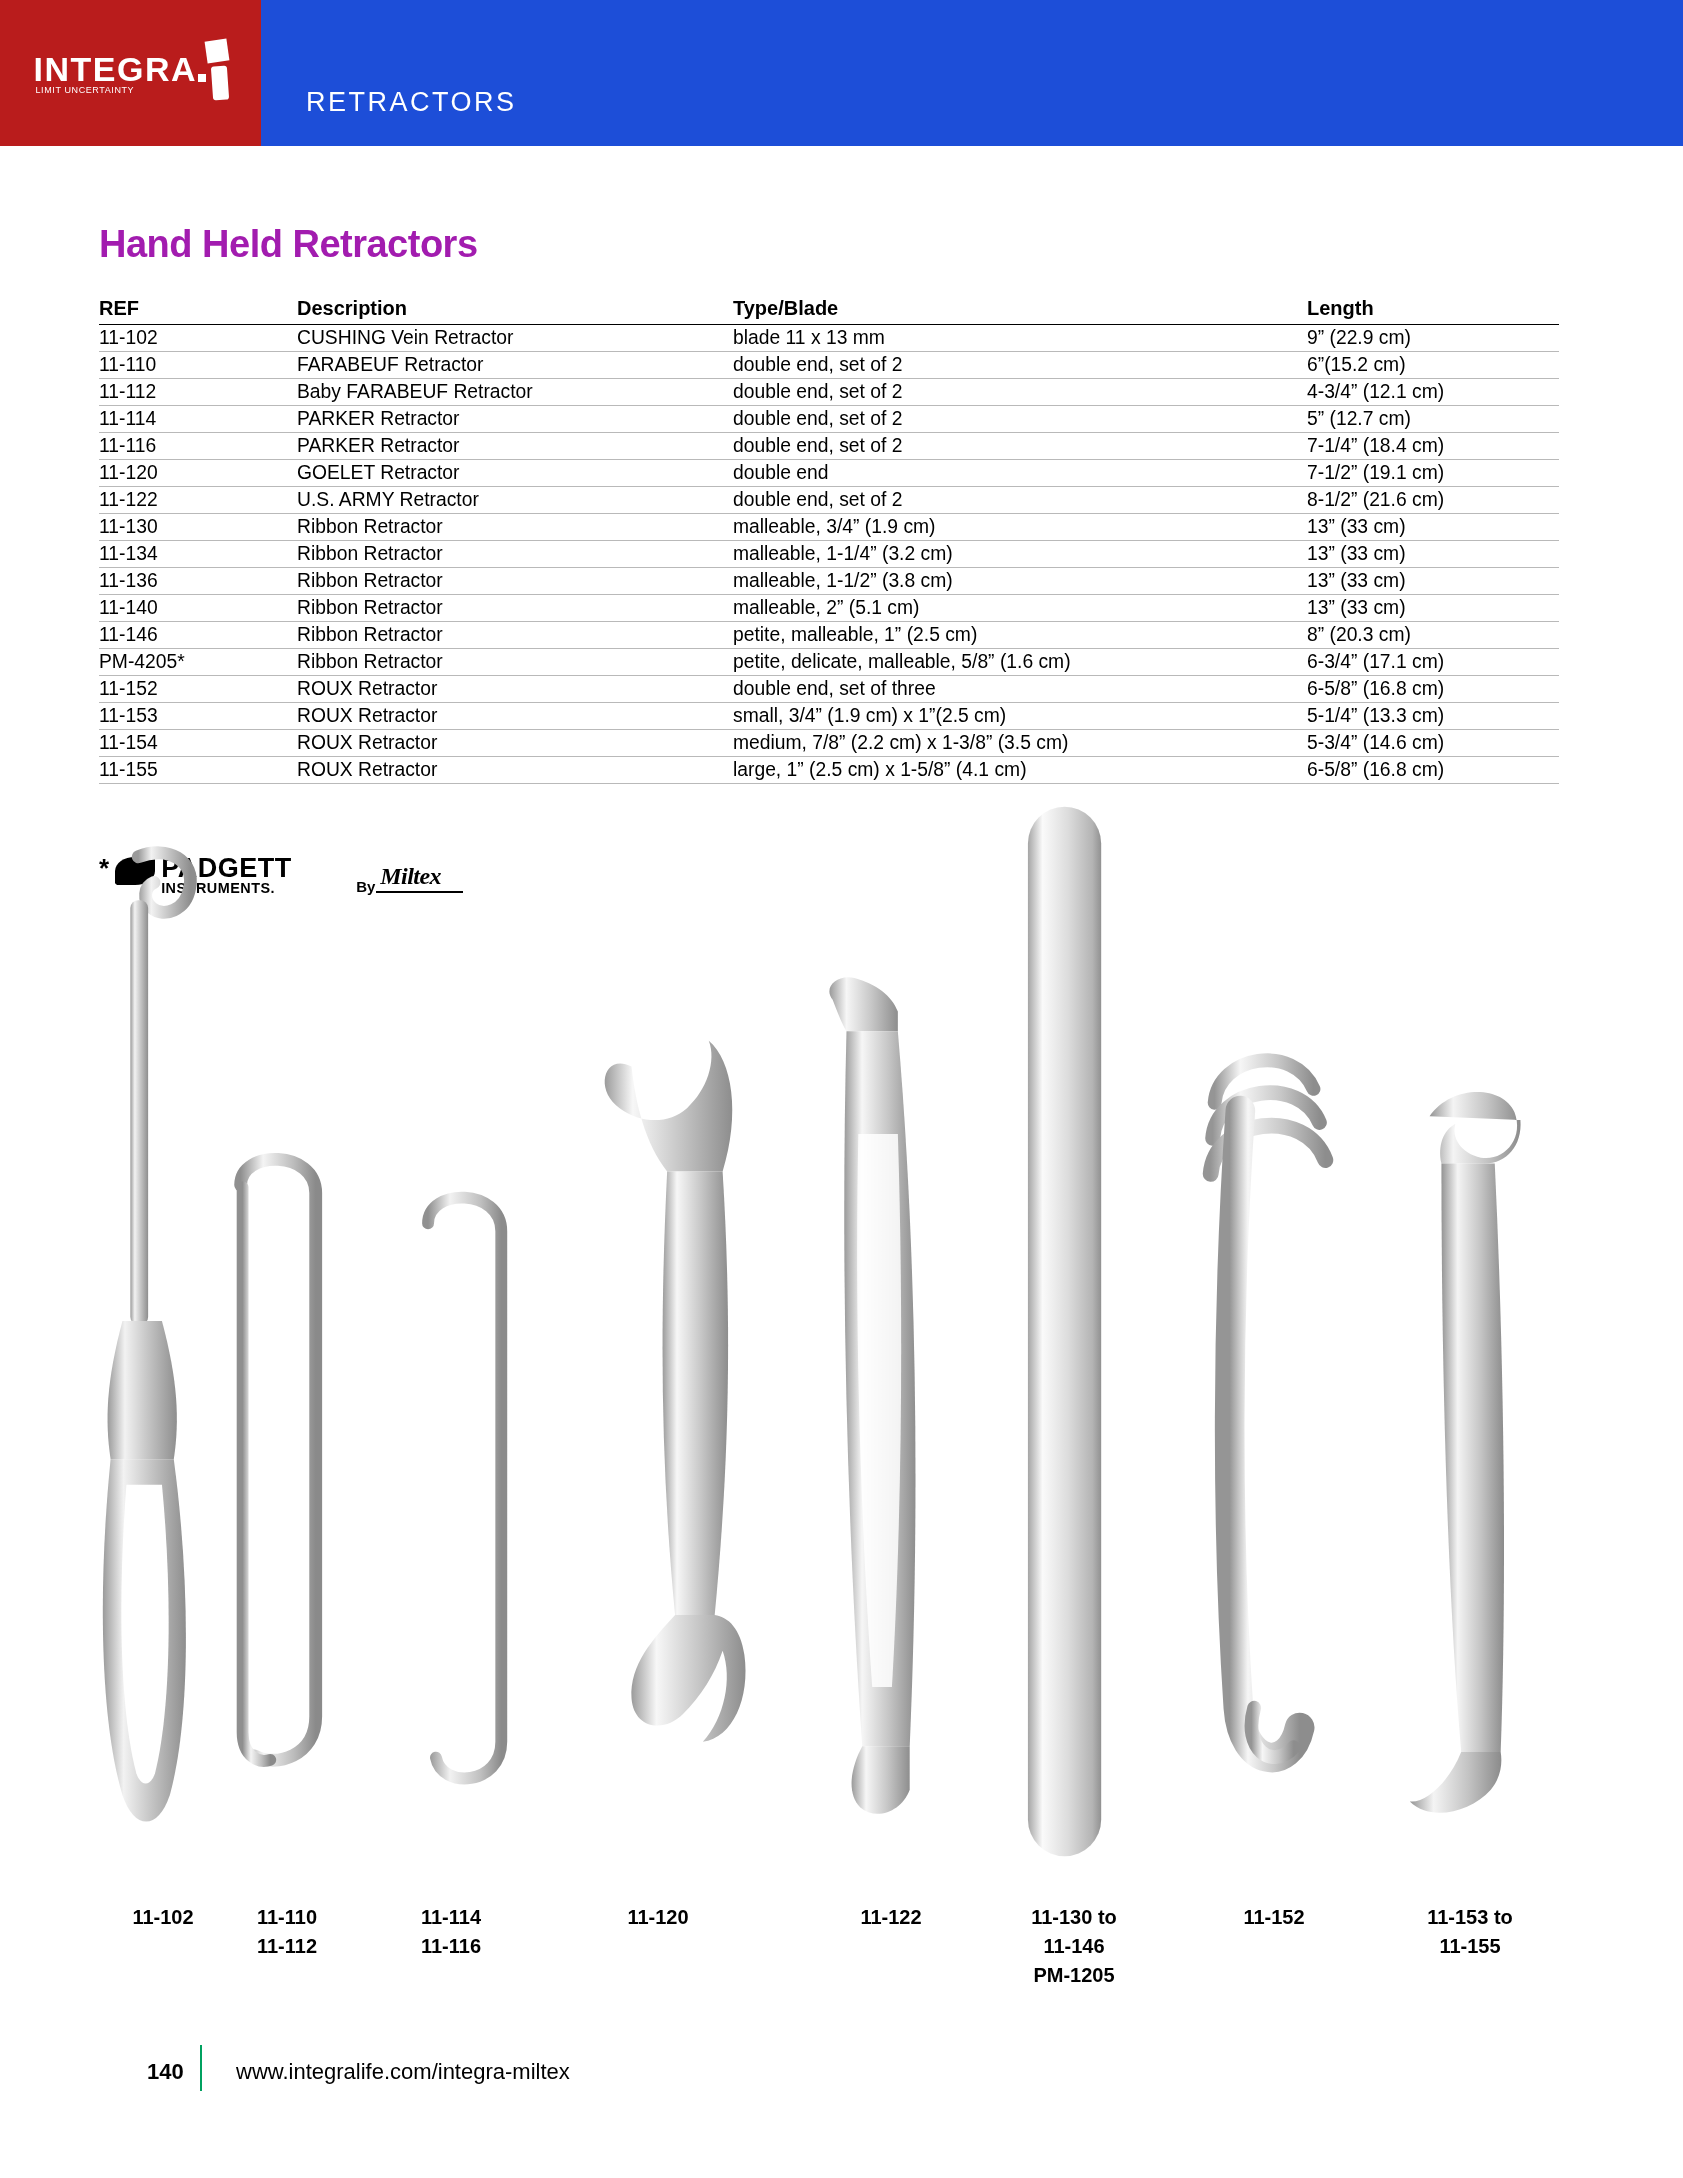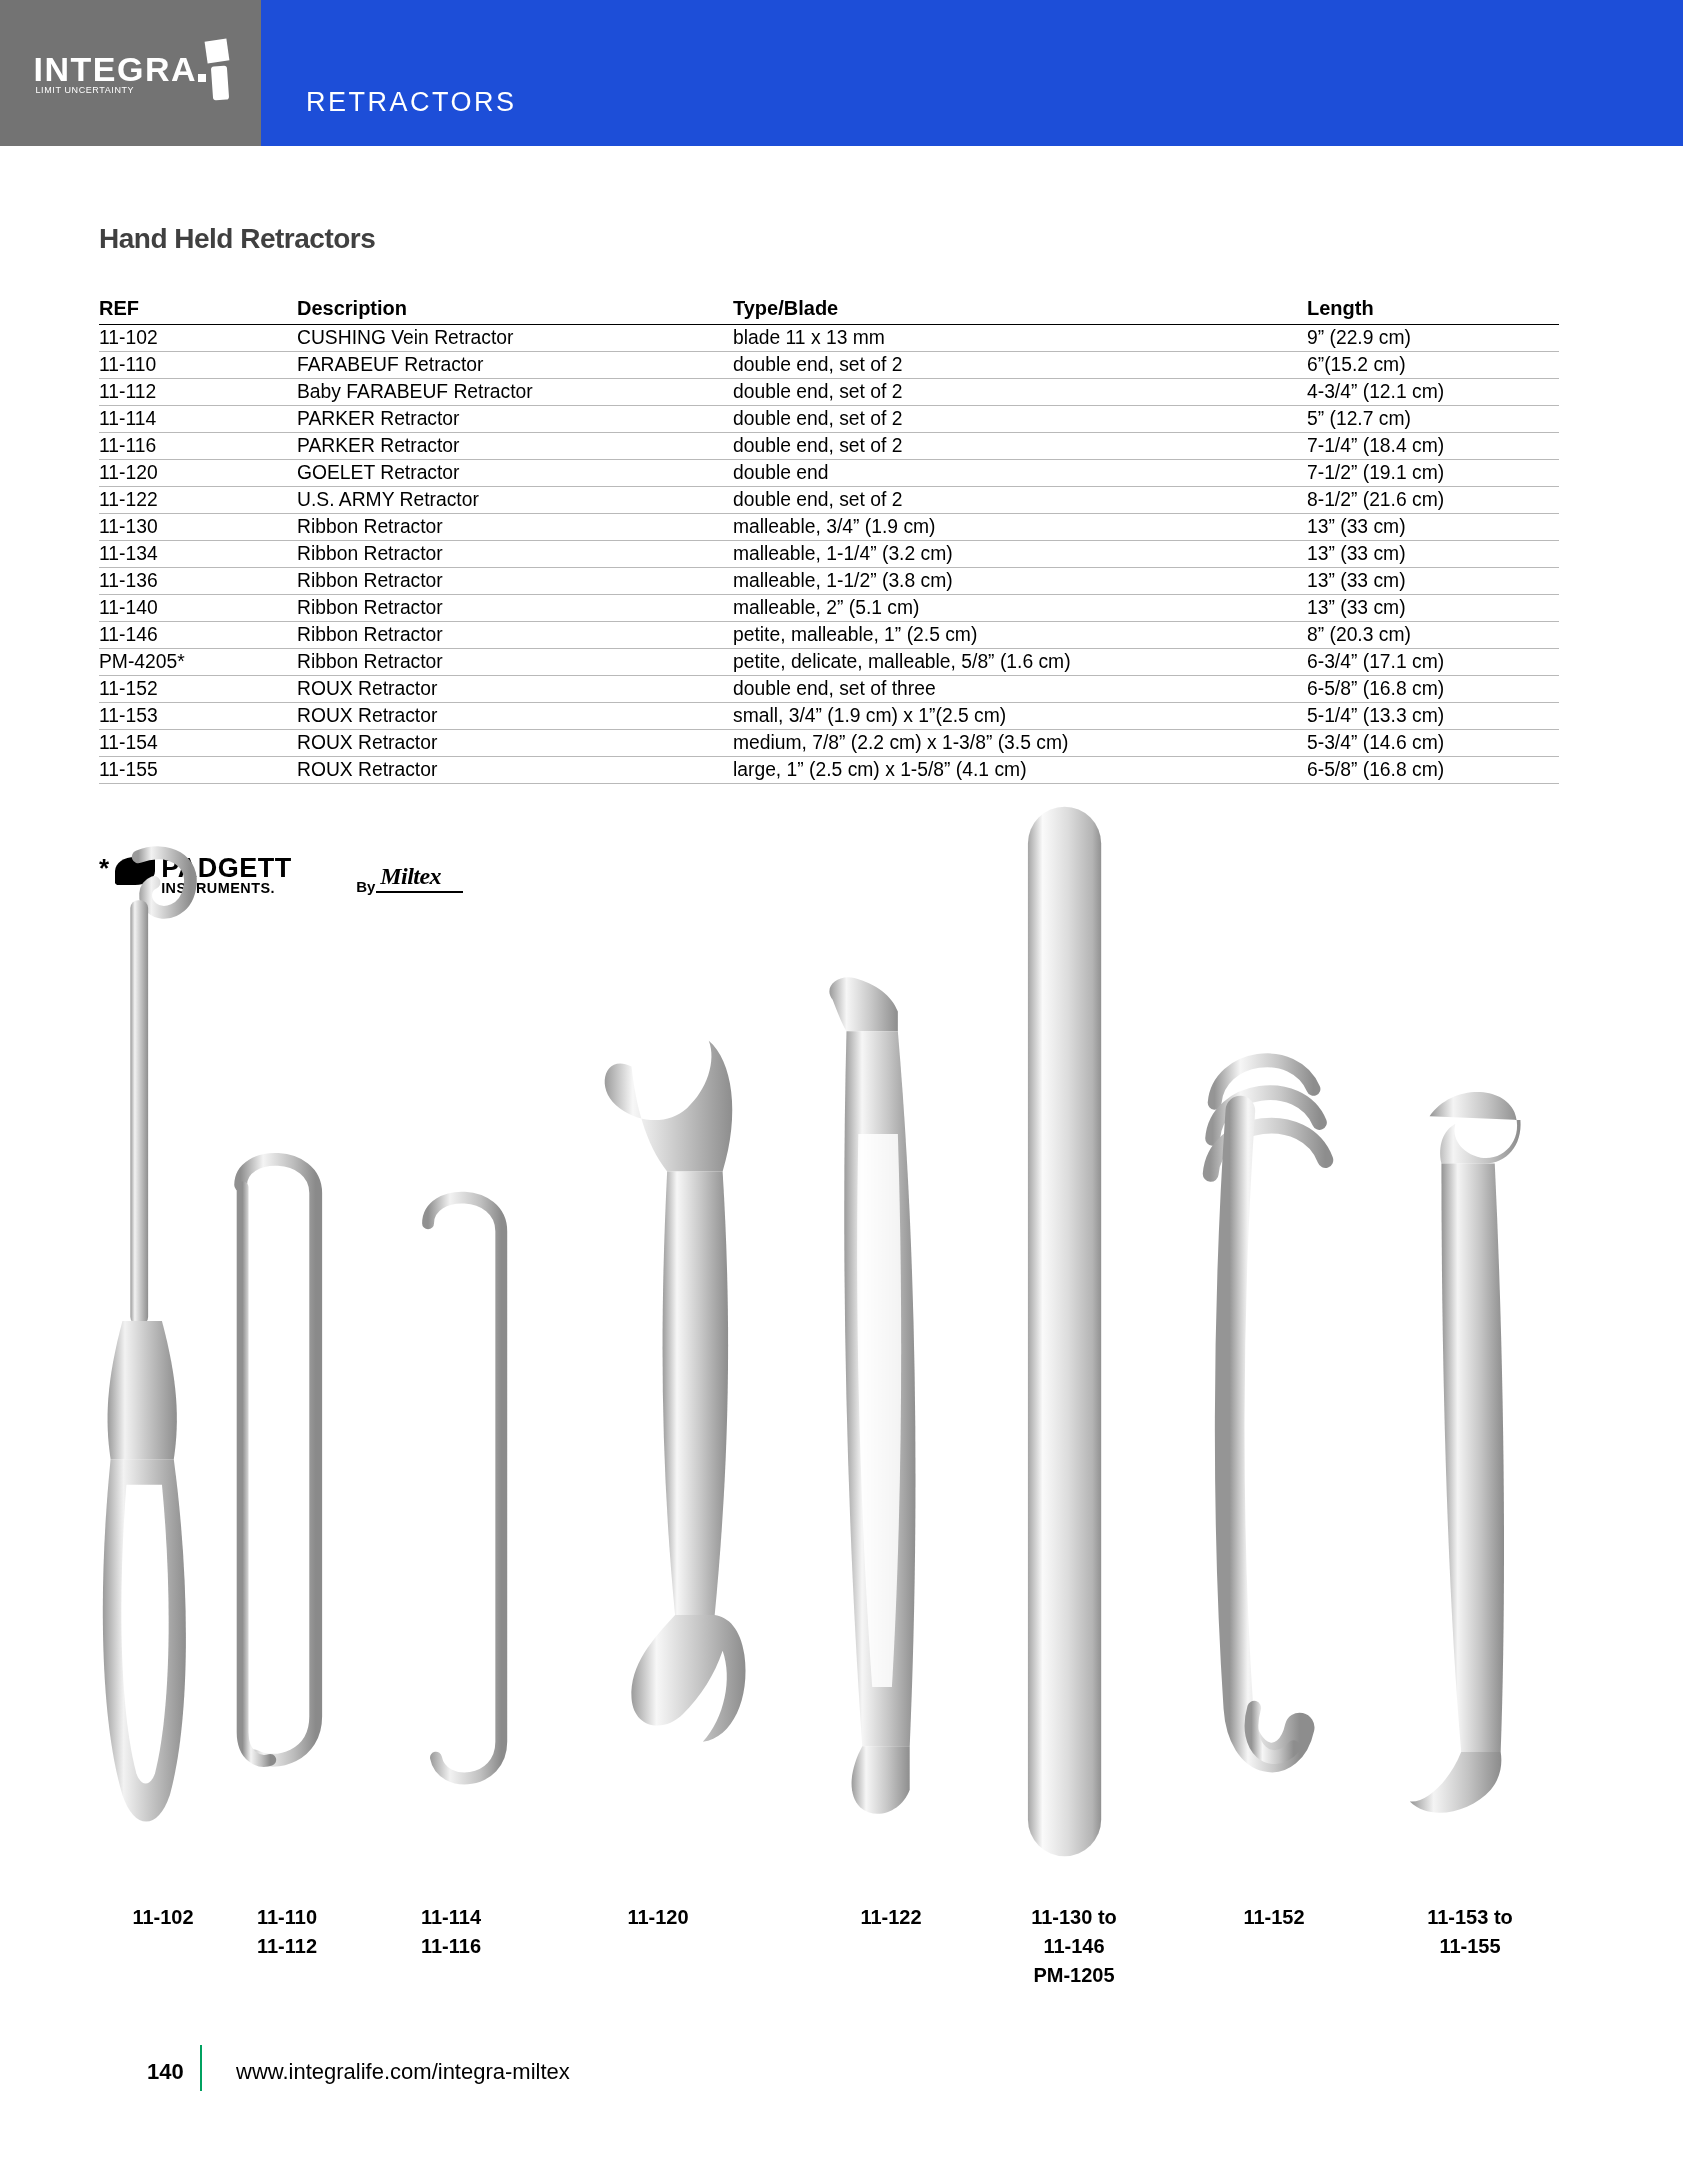--- a/index.html
+++ b/index.html
@@ -22,21 +22,21 @@
     left: 0;
     width: 1683px;
     height: 146px;
   }
   .header-logo-block {
     position: absolute;
     left: 0;
     top: 0;
     width: 261px;
     height: 146px;
-    background: #737373;
+    background: #b91c1c;
     display: flex;
     align-items: center;
     justify-content: center;
   }
   .logo-inner {
     position: relative;
     width: 218px;
     height: 79px;
   }
   .logo-word {
@@ -108,23 +108,23 @@
     font-size: 27px;
     letter-spacing: 2.5px;
     font-family: "Liberation Sans", sans-serif;
   }
 
   
   .page-title {
     position: absolute;
     left: 99px;
     top: 223px;
-    font-size: 28px;
-    font-weight: bold;
-    color: #404040;
+    font-size: 38px;
+    font-weight: bold;
+    color: #a21caf;
     letter-spacing: -0.5px;
   }
 
   
   .spec-table {
     position: absolute;
     left: 99px;
     top: 297px;
     width: 1460px;
     border-collapse: collapse;

